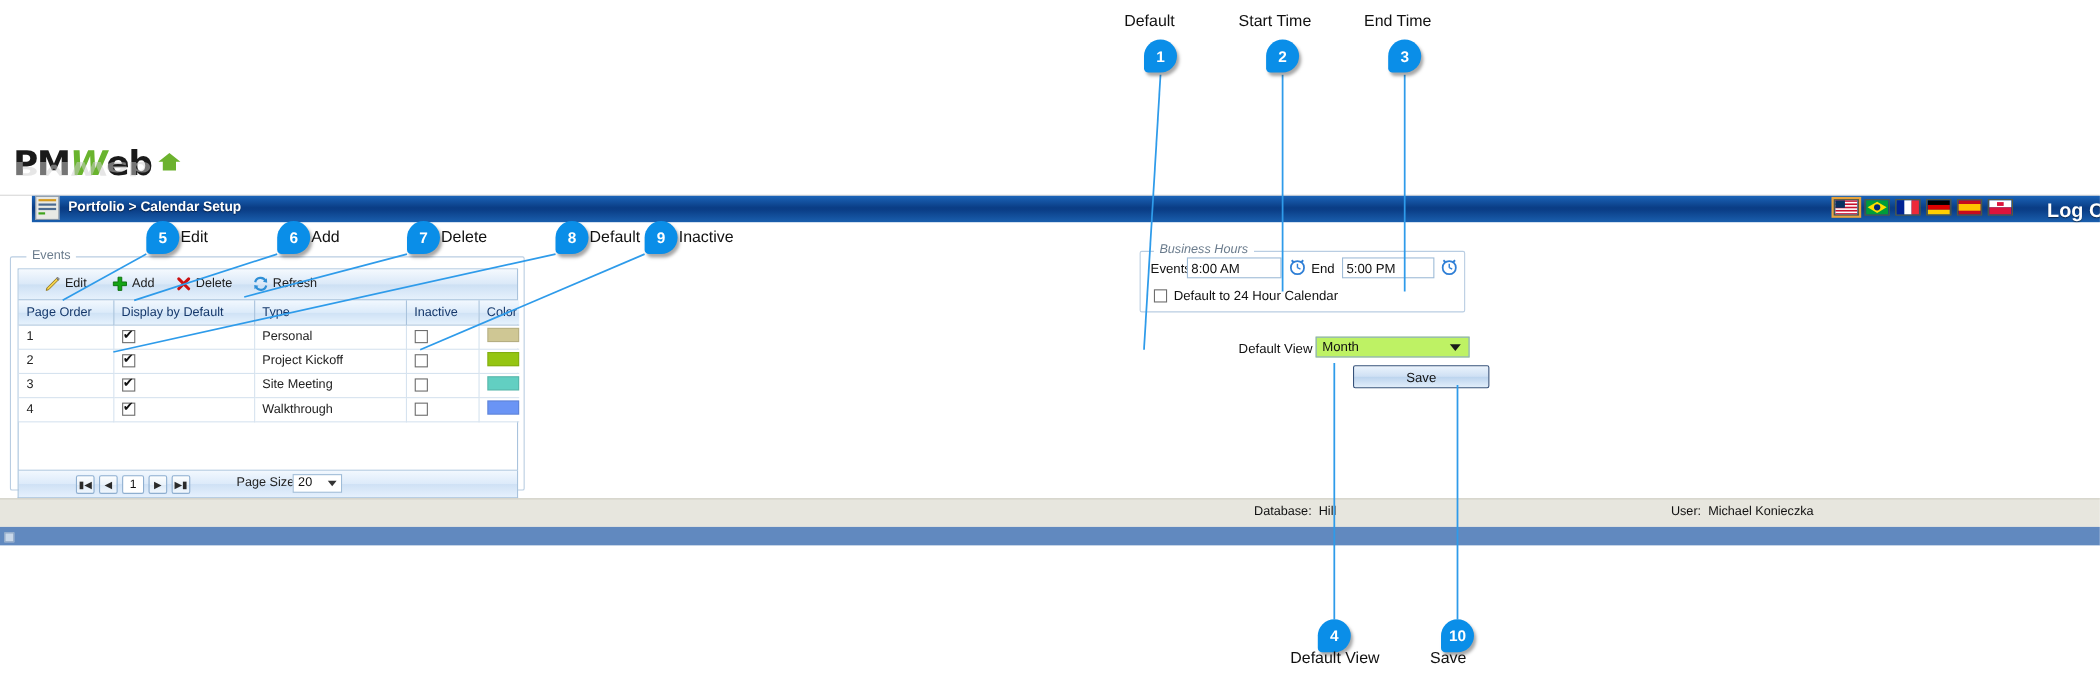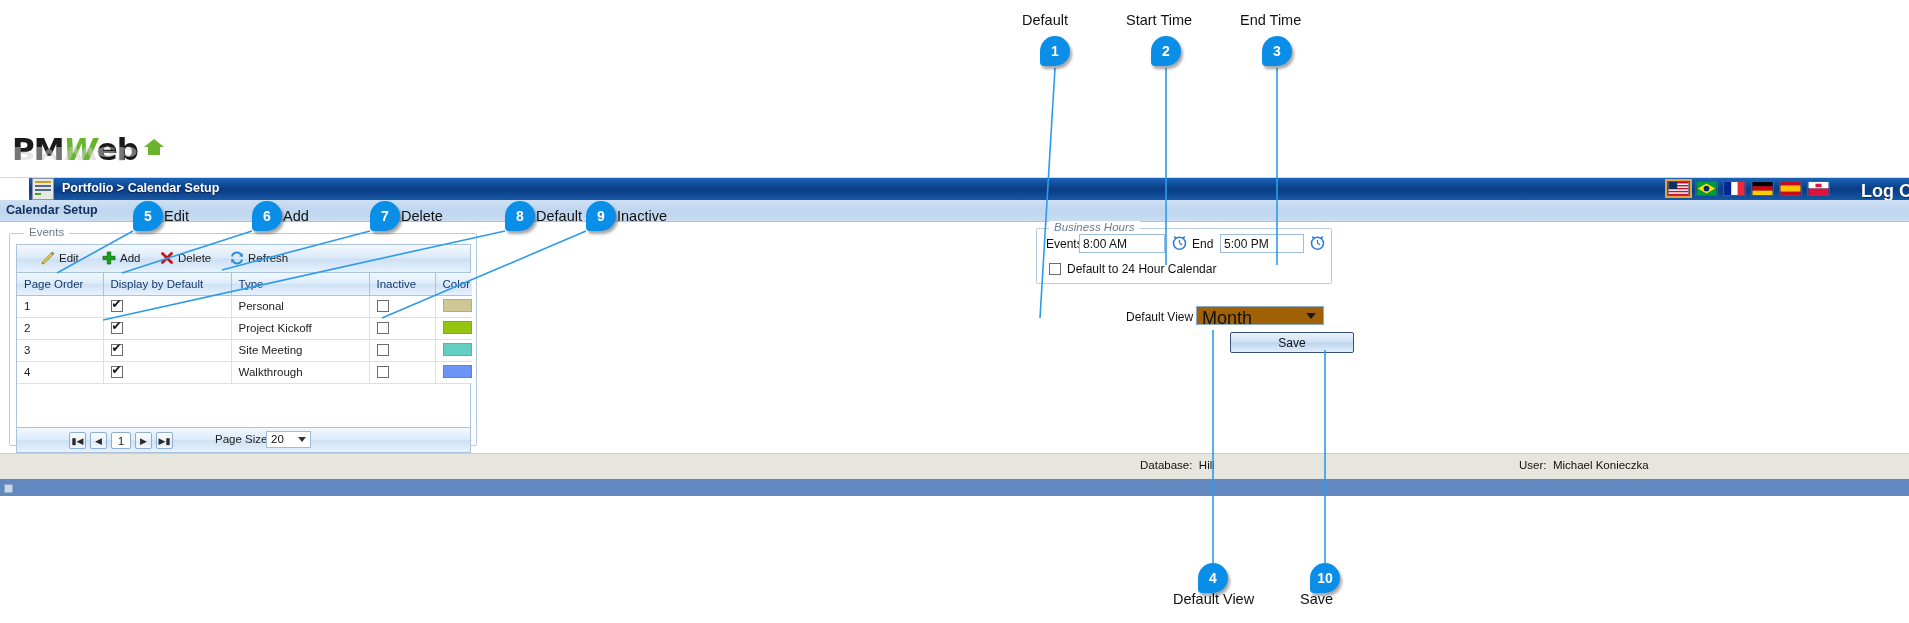--- a/index.html
+++ b/index.html
@@ -132,22 +132,22 @@
   .fs-bh .fs-legend { left:12px; top:-8px; color:#6b7c8d;font-style:italic; }
   .bh-lbl { position:absolute; font-size:12px; color:#111; }
   .bh-input { position:absolute; height:19px; border:1px solid #9fbcd8; background:#fff;
               font-size:12px; color:#111; padding:0 3px; line-height:18px; }
   .clock-ico { position:absolute; width:17px; height:17px; }
 
   .bh-check { position:absolute; left:12px; top:33px; display:flex; align-items:center; gap:6px;
               font-size:12px; color:#111; }
 
   .dv-label { position:absolute; left:1126px; top:310px; font-size:12px; color:#111; }
-  .dv-select { position:absolute; left:1196px; top:306px; width:128px; height:19px;
-               border:1px solid #8aa9c8; background:#a16207; font-size:18px; color:#111; }
+  .dv-select { position:absolute; left:1196px; top:306px; width:140px; height:19px;
+               border:1px solid #8aa9c8; background:#bef264; font-size:12px; color:#111; }
   .dv-select .v { position:absolute; left:5px; top:1px; }
   .dv-select .a { position:absolute; right:7px; top:6px; width:0;height:0;
                   border-left:5px solid transparent;border-right:5px solid transparent;
                   border-top:6px solid #1a1a1a; }
   .save-btn { position:absolute; left:1230px; top:332px; width:124px; height:21px;
               border:1px solid #35517a; border-radius:2px;
               background: linear-gradient(to bottom,#eaf3fc 0%,#cfe0f4 48%,#bcd4ee 52%,#e2eefa 100%);
               font-size:12px; color:#111; display:flex; align-items:center; justify-content:center; }
 
   
@@ -229,23 +229,20 @@
       </svg>
       <svg class="flag" viewBox="0 0 23 15">
         <rect width="23" height="7.5" fill="#fff"></rect>
           <rect y="7.5" width="23" height="7.5" fill="#dc143c"></rect>
         <rect x="8" y="2" width="7" height="4" fill="#dc143c"></rect>
       </svg>
     </div>
     <div class="logout">Log Out</div>
   </div>
 
-  <div class="titlestrip">
-    <div class="t">Calendar Setup</div>
-  </div>
 
   <div class="pagebody"></div>
 
   <div class="fs-events">
     <div class="fs-legend">Events</div>
 
     <div class="grid-outer">
       <div class="toolbar">
         <div class="tb-item" style="left:24px;">
           <svg class="tb-ico" viewBox="0 0 14 14">

